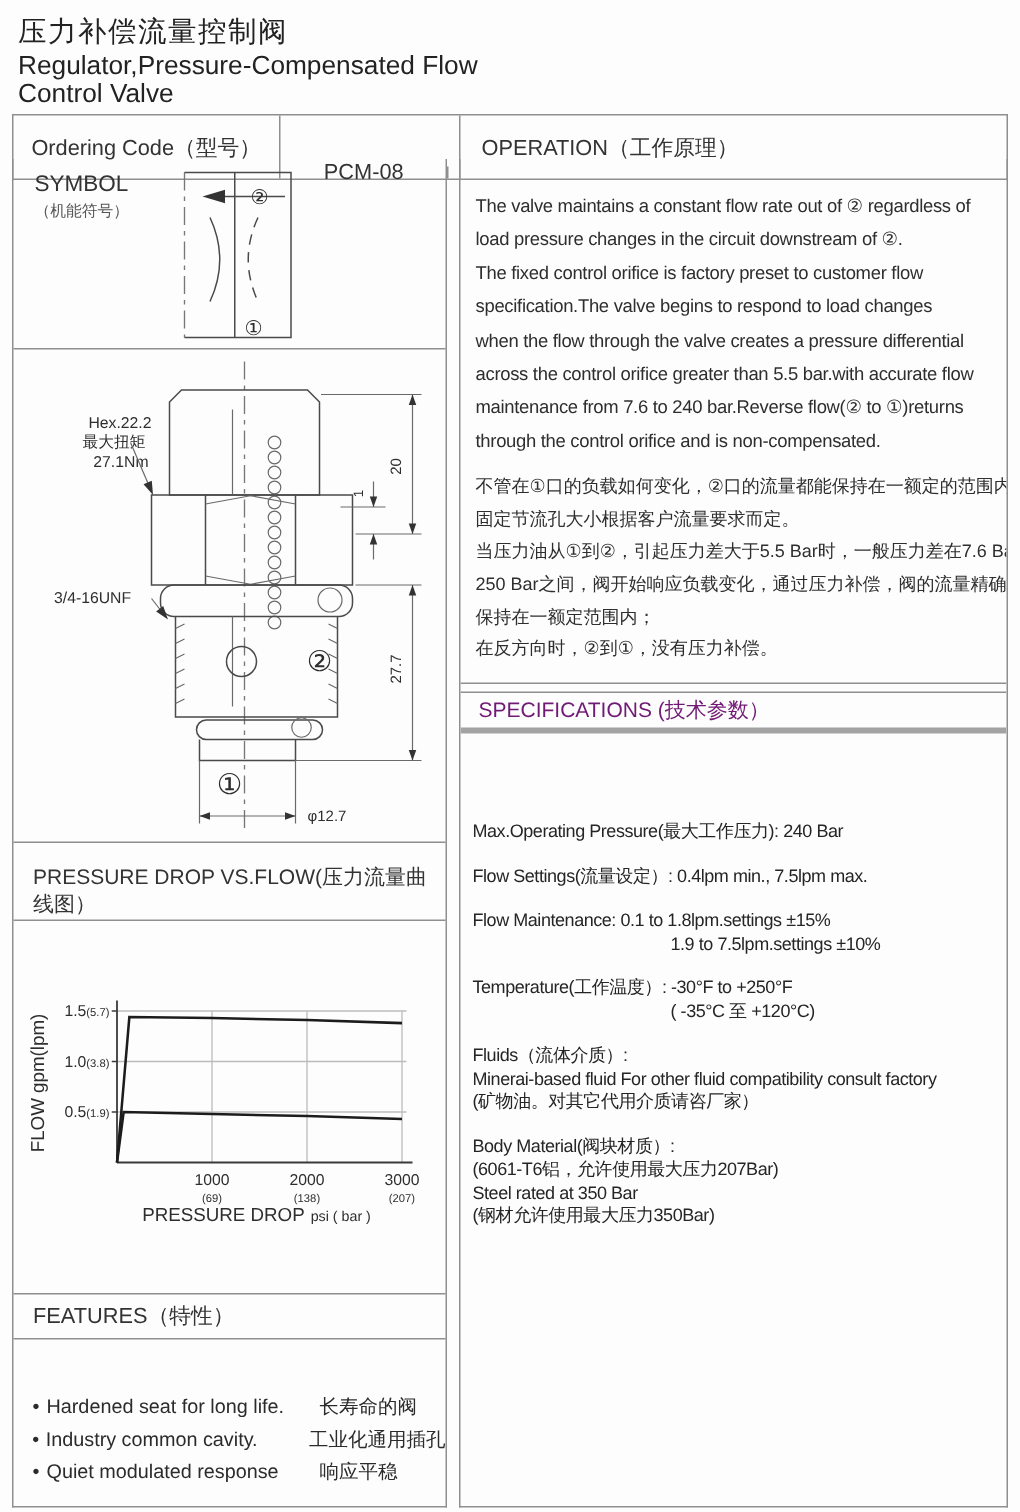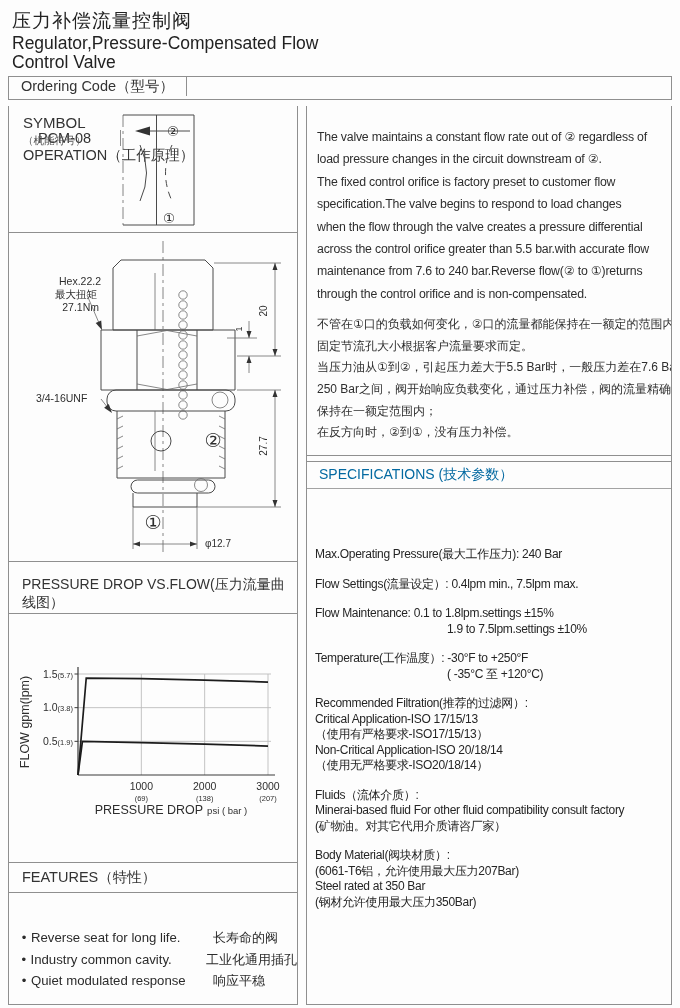--- a/index.html
+++ b/index.html
@@ -5,21 +5,21 @@
   html,body{margin:0;padding:0;}
   body{width:680px;height:1008px;position:relative;background:#fdfdfd;
        font-family:"Liberation Sans","DejaVu Sans",sans-serif;color:#2e2e2e;}
   *{box-sizing:border-box;}
   .abs{position:absolute;}
   
   #title-block{left:12px;top:8px;width:520px;}
   #title-zh{font-size:19px;color:#222;letter-spacing:1px;}
   .title-en{font-size:17.5px;color:#222;line-height:19px;}
   
-  #head-row{left:8px;top:76px;width:664px;height:24px;border:1px solid #8f8f8f;display:flex;flex-direction:column;}
+  #head-row{left:8px;top:76px;width:664px;height:44px;border:1px solid #8f8f8f;display:flex;}
   .hcell{display:flex;align-items:center;justify-content:center;font-size:14.5px;color:#333;}
   #oc-label{width:178px;border-right:1px solid #8f8f8f;}
   #oc-value{width:112px;border-right:1px solid #8f8f8f;margin-top:34px;}
   #hgap{width:8px;border-right:1px solid #8f8f8f;}
   #op-title{flex:1;justify-content:flex-start;padding-left:14px;}
   
   #left-col{left:8px;top:106px;width:290px;height:899px;border-left:1px solid #8f8f8f;border-right:1px solid #8f8f8f;border-bottom:1px solid #8f8f8f;}
   #right-col{left:306px;top:106px;width:366px;height:899px;border-left:1px solid #8f8f8f;border-right:1px solid #8f8f8f;border-bottom:1px solid #8f8f8f;overflow:hidden;}
   .lc-box{border-bottom:1px solid #8f8f8f;position:relative;overflow:hidden;}
   #symbol-box{height:127px;}
@@ -34,21 +34,21 @@
   .feat-zh{padding-left:2px;white-space:nowrap;font-size:13px;}
   #symbol-label{position:absolute;left:14px;top:8px;}
   #symbol-label .t1{font-size:15px;color:#333;}
   #symbol-label .t2{font-size:10.5px;color:#555;margin-top:3px;}
   
   #op-text{height:350px;border-bottom:1px solid #8f8f8f;padding:20px 4px 0 10px;overflow:hidden;}
   #op-en div{font-size:12.3px;line-height:22.4px;white-space:nowrap;letter-spacing:-0.2px;}
   #op-zh{margin-top:9px;}
   #op-zh div{font-size:12px;line-height:21.6px;white-space:nowrap;}
   #spec-gap{height:6px;border-bottom:1px solid #8f8f8f;}
-  #spec-header{height:27px;border-bottom:1px solid #a3a3a3;display:flex;align-items:center;padding-left:12px;font-size:14px;color:#0369a1;}
+  #spec-header{height:27px;border-bottom:4px solid #a3a3a3;display:flex;align-items:center;padding-left:12px;font-size:14px;color:#701a75;}
   #spec-body{padding:58px 4px 0 8px;overflow:hidden;}
   .spec-group{margin-bottom:14px;}
   .spec-group div{font-size:12px;line-height:15.5px;letter-spacing:-0.3px;white-space:nowrap;color:#252525;}
   .spec-group div.ind{padding-left:132px;}
   svg{display:block;}
   svg text{font-family:"Liberation Sans","DejaVu Sans",sans-serif;fill:#2e2e2e;}
   .dln{stroke:#4a4a4a;stroke-width:1;fill:none;}
   .dthin{stroke:#6a6a6a;stroke-width:0.8;fill:none;}
   .cl{stroke:#777;stroke-width:0.9;stroke-dasharray:12 4 3 4;}
   .arr{fill:#333;stroke:none;}
@@ -214,21 +214,21 @@
         <polyline points="69,161 77.23333333333333,64.04480000000001 132.33333333333334,64.7181 195.66666666666669,66.0647 259,68.08460000000001" fill="none" stroke="#1c1c1c" stroke-width="1.7"></polyline>
         <polyline points="69,161 73.43333333333334,127.33500000000001 132.33333333333334,128.6816 195.66666666666669,130.0282 259,132.0481" fill="none" stroke="#1c1c1c" stroke-width="1.7"></polyline>
       </svg>
   </div>
 
   <div class="lc-box" id="feat-header">FEATURES（特性）</div>
 
   <div class="lc-box" id="feat-body">
       <div class="feat-row">
         <span class="feat-bullet">•</span>
-        <span class="feat-en">Reverse seat for long life.</span>
+        <span class="feat-en">Hardened seat for long life.</span>
         <span class="feat-zh">长寿命的阀</span>
       </div>
       <div class="feat-row">
         <span class="feat-bullet">•</span>
         <span class="feat-en">Industry common cavity.</span>
         <span class="feat-zh">工业化通用插孔</span>
       </div>
       <div class="feat-row">
         <span class="feat-bullet">•</span>
         <span class="feat-en">Quiet modulated response</span>
@@ -269,27 +269,20 @@
       </div>
       <div class="spec-group">
         <div>Flow Maintenance: 0.1 to 1.8lpm.settings ±15%</div>
         <div class="ind">1.9 to 7.5lpm.settings ±10%</div>
       </div>
       <div class="spec-group">
         <div>Temperature(工作温度）: -30°F to +250°F</div>
         <div class="ind">( -35°C 至 +120°C)</div>
       </div>
       <div class="spec-group">
-        <div>Recommended Filtration(推荐的过滤网）:</div>
-        <div>Critical Application-ISO 17/15/13</div>
-        <div>（使用有严格要求-ISO17/15/13）</div>
-        <div>Non-Critical Application-ISO 20/18/14</div>
-        <div>（使用无严格要求-ISO20/18/14）</div>
-      </div>
-      <div class="spec-group">
         <div>Fluids（流体介质）:</div>
         <div>Minerai-based fluid For other fluid compatibility consult factory</div>
         <div>(矿物油。对其它代用介质请咨厂家）</div>
       </div>
       <div class="spec-group">
         <div>Body Material(阀块材质）:</div>
         <div>(6061-T6铝，允许使用最大压力207Bar)</div>
         <div>Steel rated at 350 Bar</div>
         <div>(钢材允许使用最大压力350Bar)</div>
       </div>

